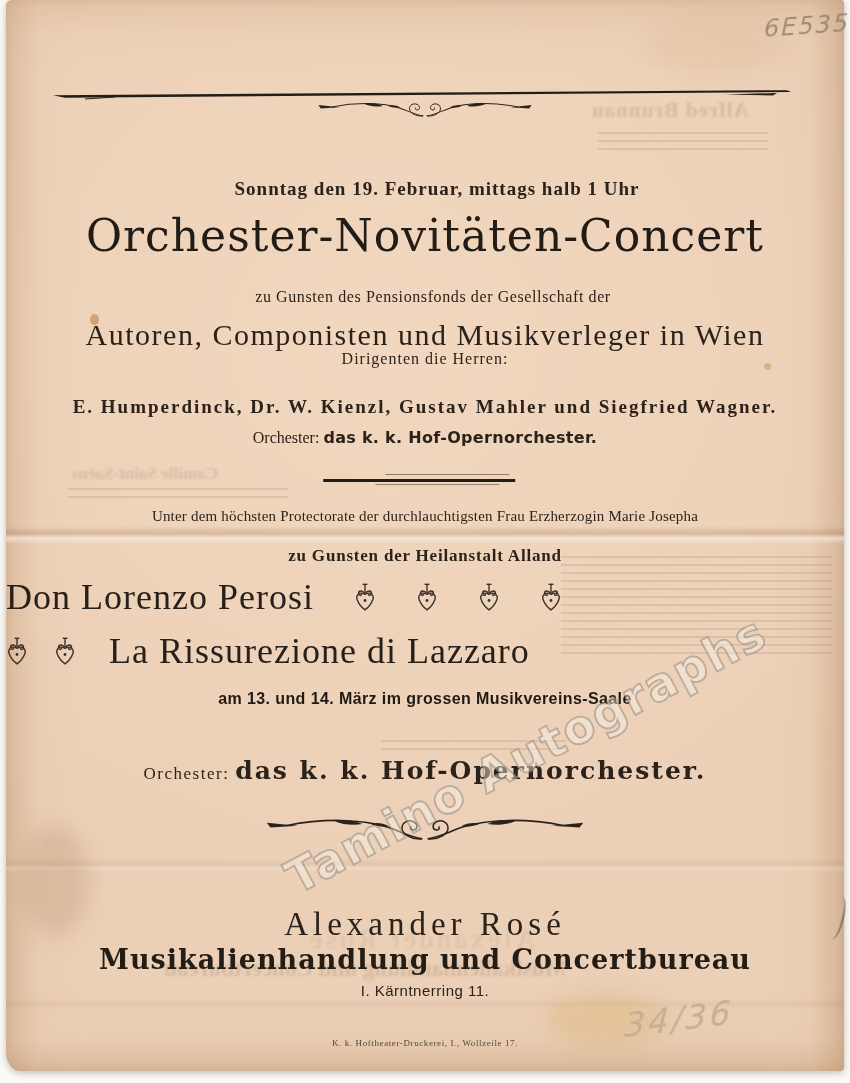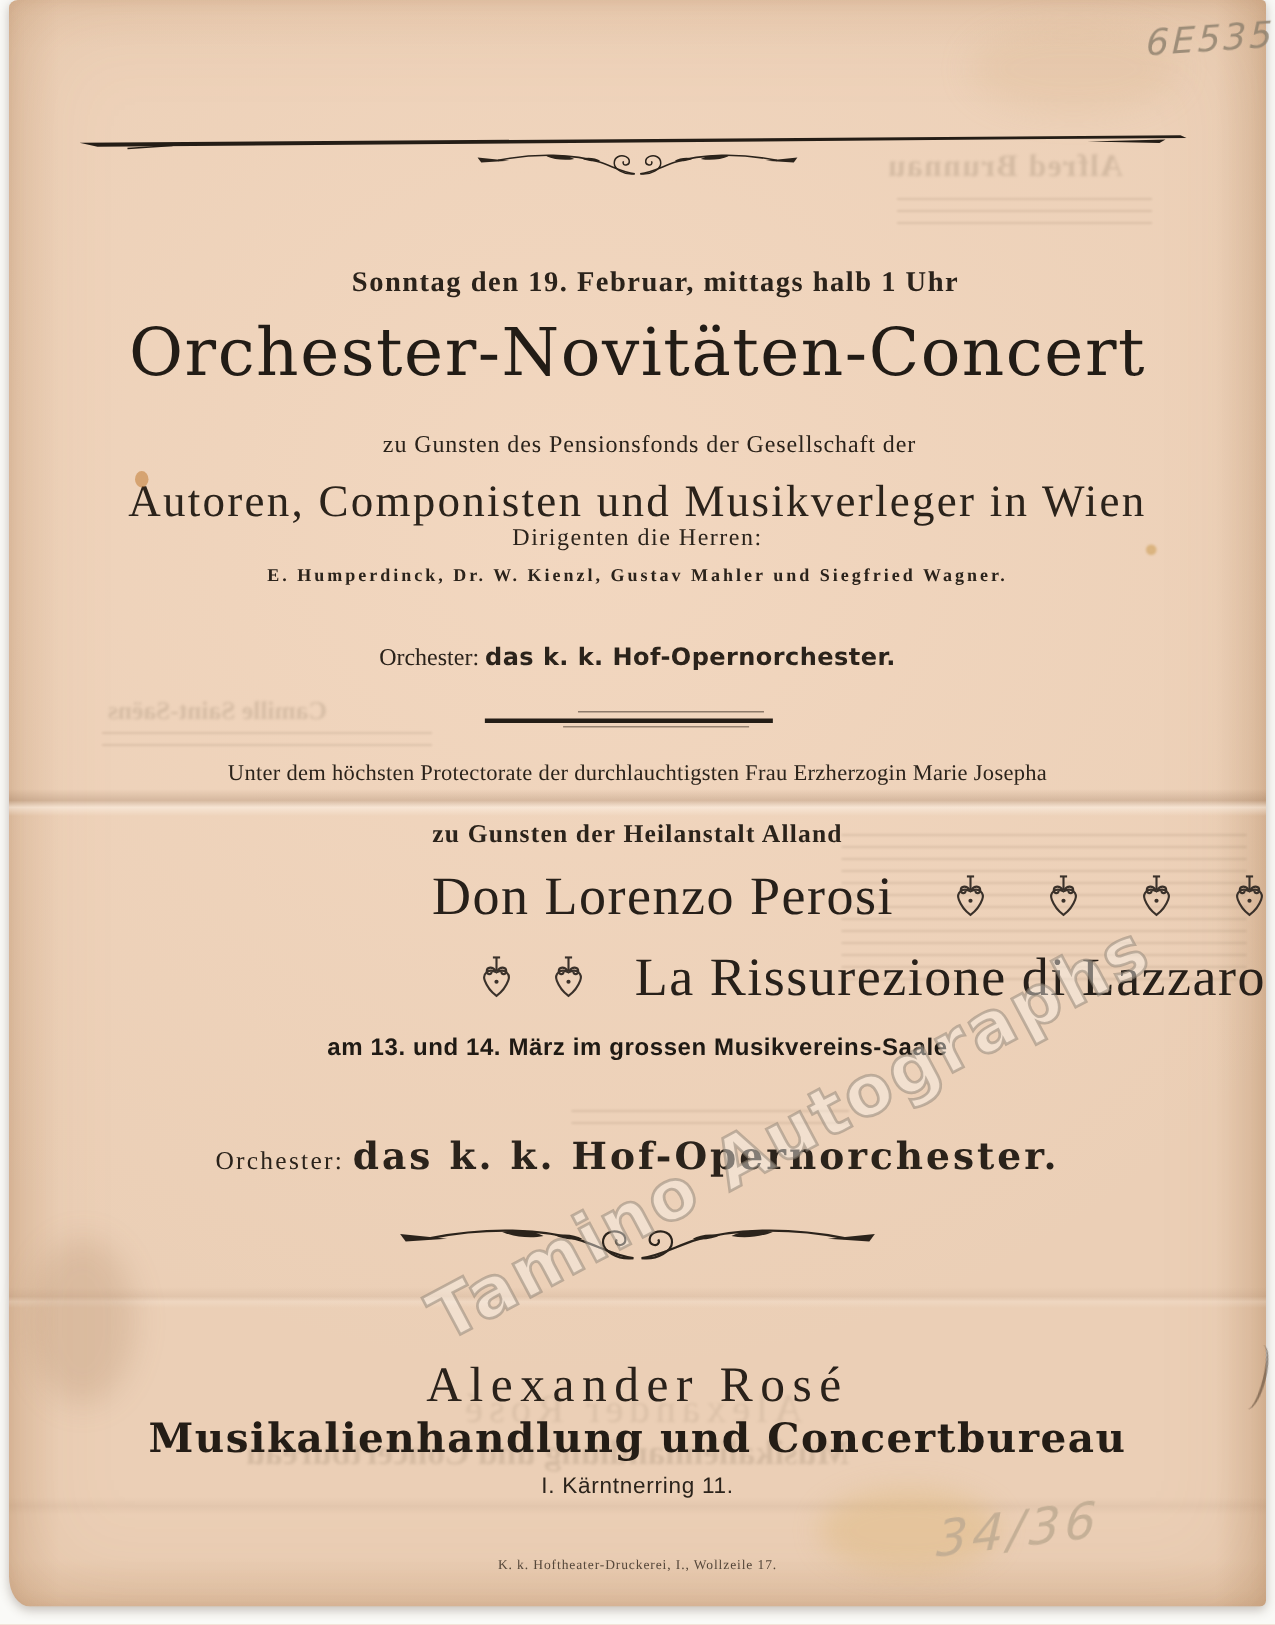--- a/index.html
+++ b/index.html
@@ -19,30 +19,30 @@
     border-radius:6px 3px 4px 14px / 5px 3px 4px 20px;
     box-shadow: 0 2px 7px rgba(70,50,35,.30), inset 0 0 70px rgba(175,125,80,.18), inset 0 0 10px rgba(160,110,70,.18);
   }
   .t{position:absolute;left:0;right:0;text-align:center;color:var(--ink);white-space:nowrap;}
   .venue{top:52px;font-family:"Liberation Sans",sans-serif;font-size:27px;font-weight:700;letter-spacing:4px;color:#241e18;}
   .date-line{top:178px;font-size:19px;font-weight:700;letter-spacing:1px;margin-left:24px;}
   .main-title{top:210px;font-family:"DejaVu Serif",serif;font-size:44px;font-weight:400;letter-spacing:1px;color:#221c16;}
   .benefit1{top:288px;font-size:16px;letter-spacing:.6px;padding-left:16px;}
   .benefit2{top:318px;font-size:30px;letter-spacing:1.5px;}
   .dirlabel{top:350px;font-size:16px;letter-spacing:1px;}
-  .conductors{top:376px;font-size:12px;font-weight:700;letter-spacing:2px;}
+  .conductors{top:396px;font-size:19px;font-weight:700;letter-spacing:2px;}
   .orch1{top:428px;font-size:16px;}
   .orch1 .val{font-family:"DejaVu Sans",sans-serif;font-weight:700;font-size:16px;letter-spacing:.3px;}
   .divider{position:absolute;left:0;right:0;top:472px;height:16px;}
   .divider .thick{position:absolute;left:50%;top:7px;width:192px;height:3px;background:#241d16;transform:translateX(-53%);}
   .divider .thin1{position:absolute;left:50%;top:2px;width:124px;height:1px;background:rgba(60,48,38,.55);transform:translateX(-32%);}
   .divider .thin2{position:absolute;left:50%;top:12px;width:124px;height:1px;background:rgba(60,48,38,.5);transform:translateX(-40%);}
   .protectorate{top:508px;font-size:15px;letter-spacing:.2px;}
   .alland{top:546px;font-size:17px;font-weight:700;letter-spacing:.8px;}
-  .row{position:absolute;left:0;right:0;display:flex;align-items:center;justify-content:flex-end;color:var(--ink);}
+  .row{position:absolute;left:0;right:0;display:flex;align-items:center;justify-content:flex-start;color:var(--ink);}
   .perosi-row{top:576px;gap:40px;}
   .lazzaro-row{top:630px;gap:26px;}
   .opera-name{font-size:36px;letter-spacing:1px;color:#27201a;}
   .fleuron{width:22px;height:34px;flex:0 0 auto;}
   .fleuron svg{width:100%;height:100%;}
   .march-line{top:690px;font-family:Liberation Sans, sans-serif;font-size:16px;font-weight:700;letter-spacing:.4px;color:#1f1a14;}
   .dirigent{top:722px;font-size:16px;}
   .dirigent .val{font-family:"DejaVu Serif",serif;font-weight:700;font-size:23px;letter-spacing:1px;}
   .orch2{top:756px;font-size:17px;letter-spacing:1.5px;}
   .orch2 .val{font-family:"DejaVu Serif",serif;font-weight:700;font-size:25px;letter-spacing:2px;}

